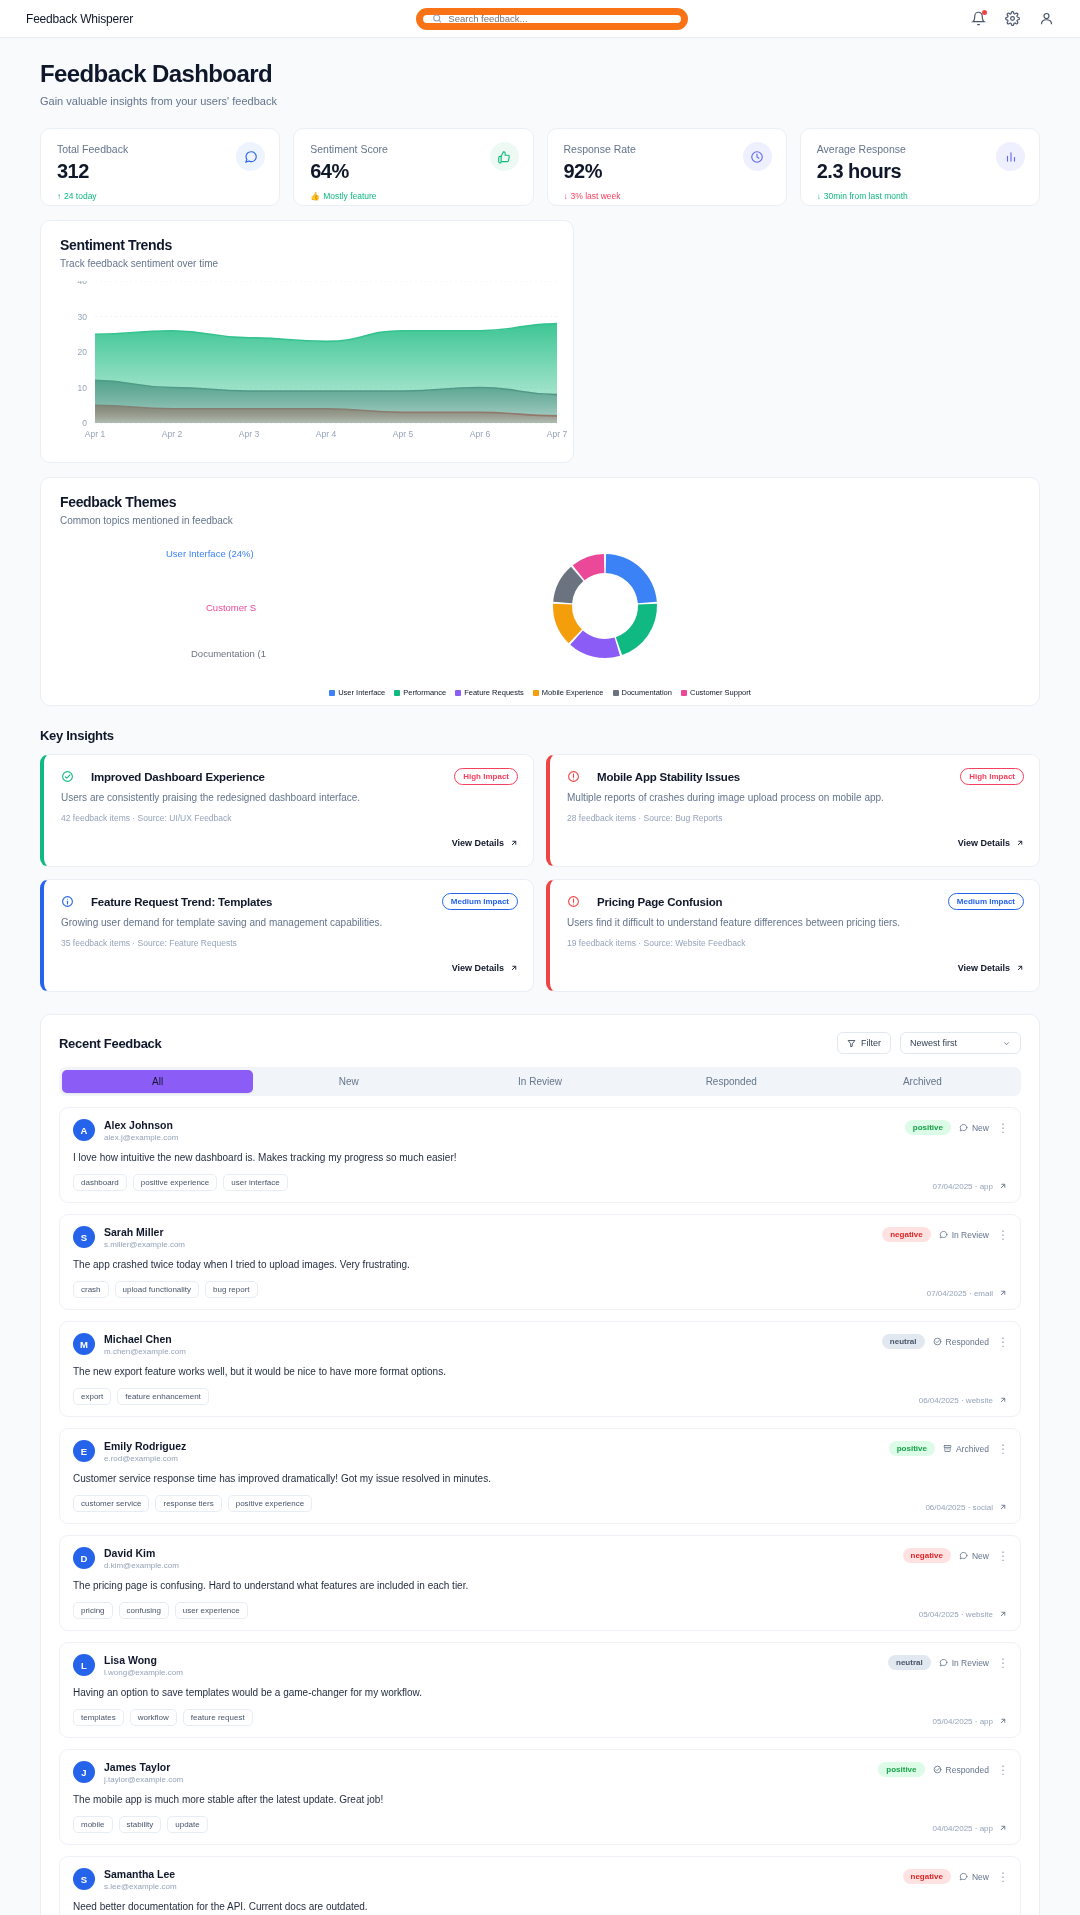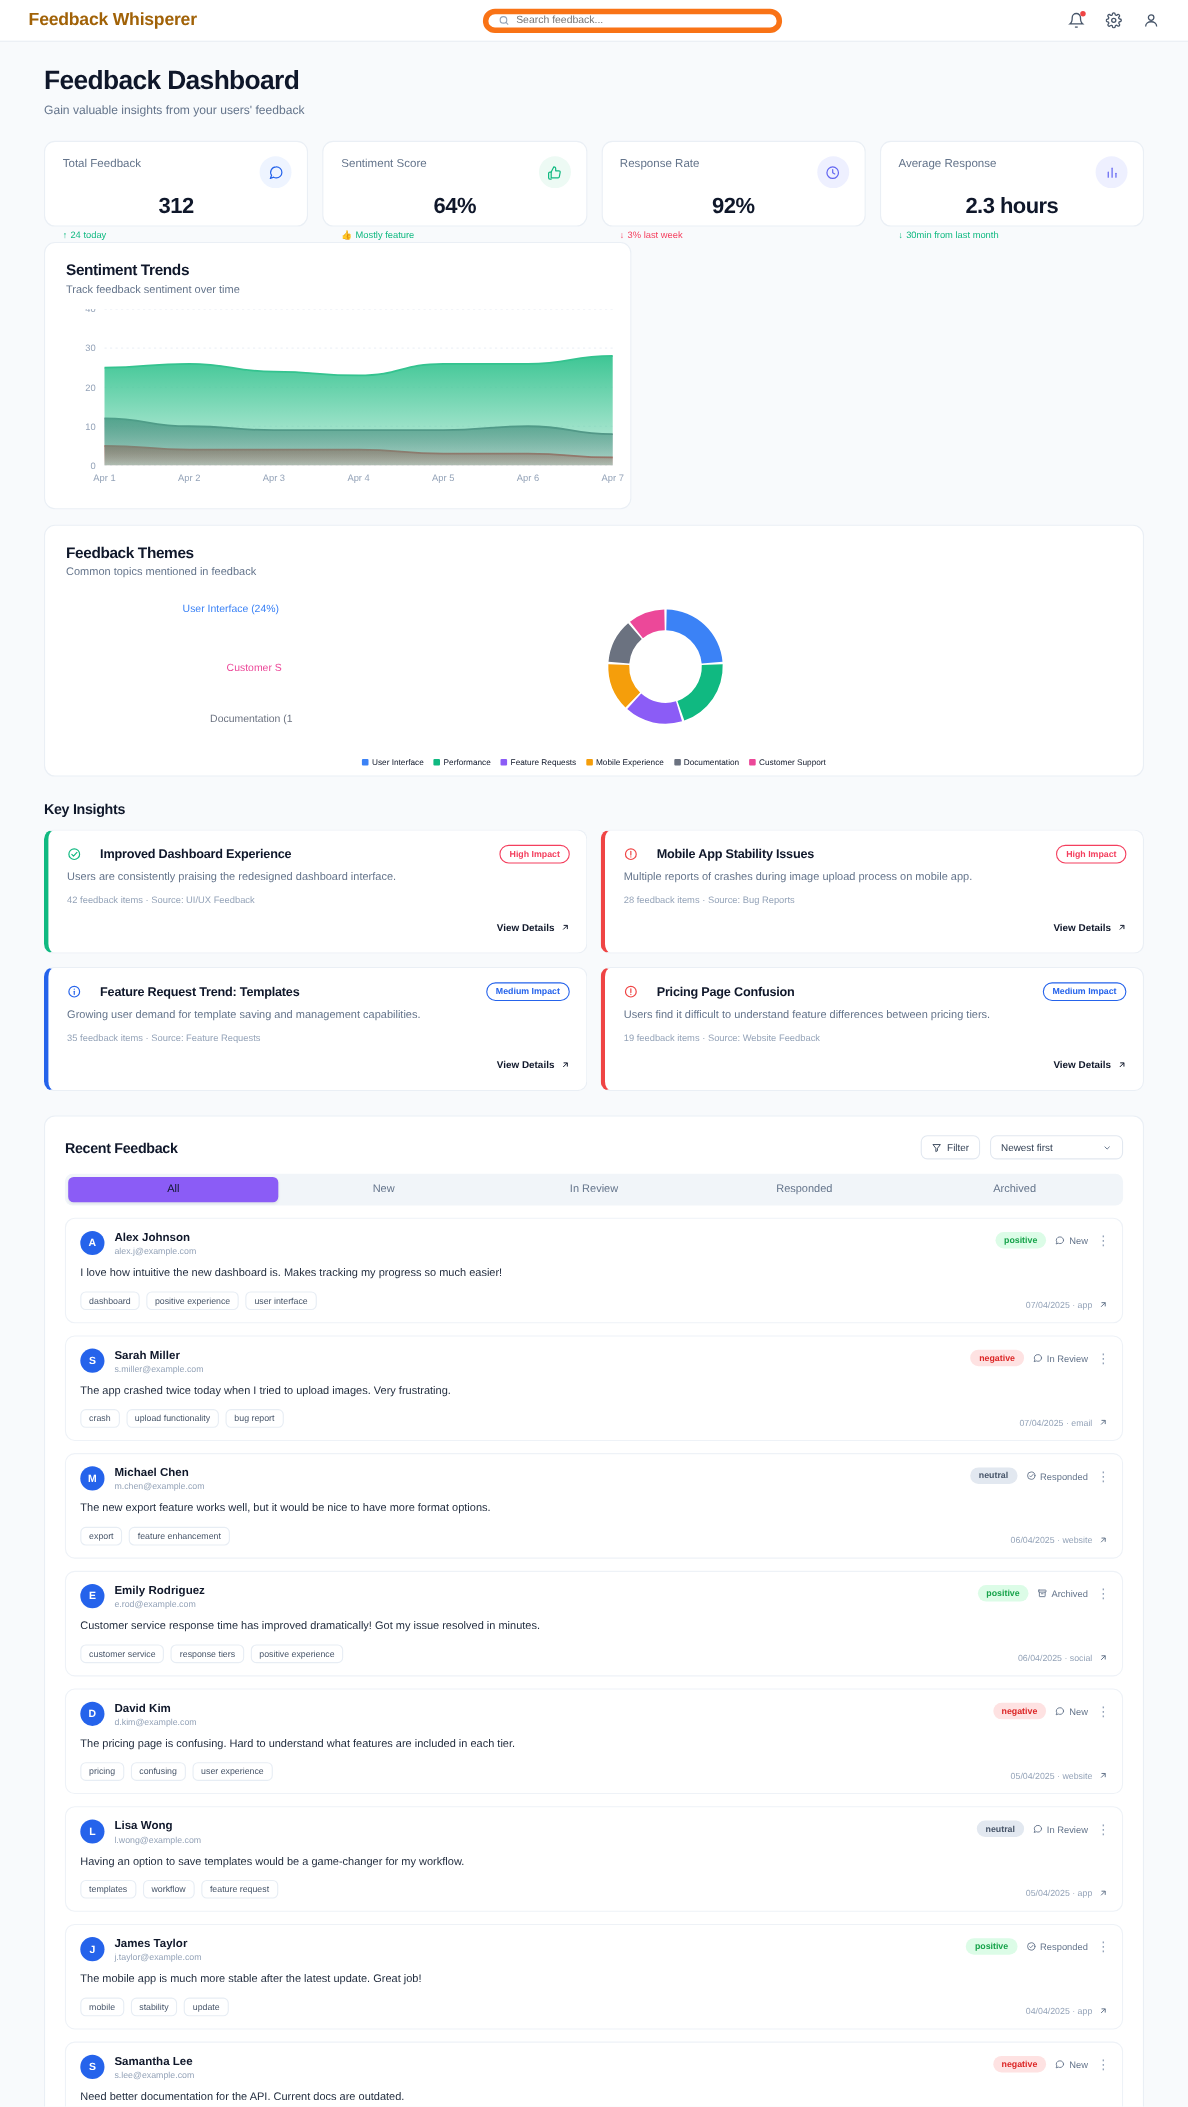--- a/index.html
+++ b/index.html
@@ -11,24 +11,24 @@
     overflow: hidden;
   }
 
   
   .topbar {
     height: 38px; background: #ffffff;
     border-bottom: 1px solid #e8edf3;
     display: flex; align-items: center;
     padding: 0 26px;
   }
-  .brand { font-size: 16px; font-weight: bold; color: #a16207; letter-spacing: -.2px; }
+  .brand { font-size: 12px; font-weight: normal; color: #0f172a; letter-spacing: -.2px; }
   .searchwrap { flex: 1; display: flex; justify-content: center; }
   .searchbox {
-    width: 272px; height: 22px; border: 5px solid #f97316; border-radius: 11px;
+    width: 272px; height: 22px; border: 7px solid #f97316; border-radius: 11px;
     display: flex; align-items: center; padding: 0 9px; gap: 6px; background: #fff;
   }
   .searchbox input {
     border: 0; outline: 0; font-size: 9.5px; color: #94a3b8; width: 100%;
     font-family: "Liberation Sans", sans-serif; background: transparent;
   }
   .topicons { display: flex; align-items: center; gap: 19px; }
   .ticon { position: relative; width: 15px; height: 15px; color: #64748b; }
   .dot-badge {
     position: absolute; top: -1px; right: -1px; width: 5px; height: 5px;
@@ -40,21 +40,21 @@
   .page-title { font-size: 24px; font-weight: bold; letter-spacing: -.6px; margin-top: 22px; }
   .page-sub { font-size: 11px; color: #64748b; margin-top: 7px; }
 
   
   .stats { display: flex; gap: 13px; margin-top: 21px; }
   .stat {
     flex: 1; background: #fff; border: 1px solid #eaeff5; border-radius: 10px;
     padding: 14px 16px 13px 16px; position: relative; height: 78px;
   }
   .stat-label { font-size: 10.5px; color: #64748b; }
-  .stat-value { font-size: 20px; font-weight: bold; margin-top: 22px; letter-spacing: -.5px; text-align: center; }
+  .stat-value { font-size: 20px; font-weight: bold; margin-top: 5px; letter-spacing: -.5px; }
   .stat-delta { font-size: 8.5px; margin-top: 8px; display: flex; align-items: center; gap: 3px; }
   .stat-ic {
     position: absolute; top: 13px; right: 14px; width: 29px; height: 29px;
     border-radius: 50%; display: flex; align-items: center; justify-content: center;
   }
 
   
   .charts { display: flex; gap: 14px; margin-top: 14px; align-items: stretch; flex-direction: column; }
   .card { background: #fff; border: 1px solid #eaeff5; border-radius: 10px; }
   .card-h { padding: 16px 19px 0 19px; }

